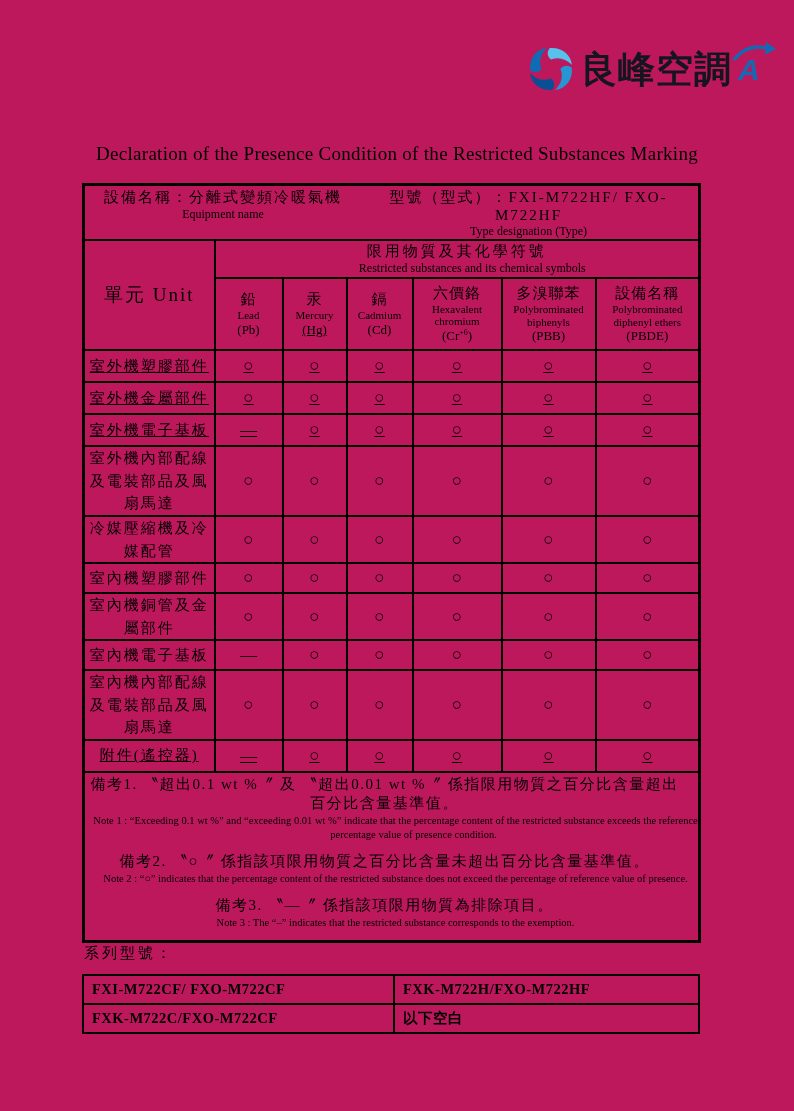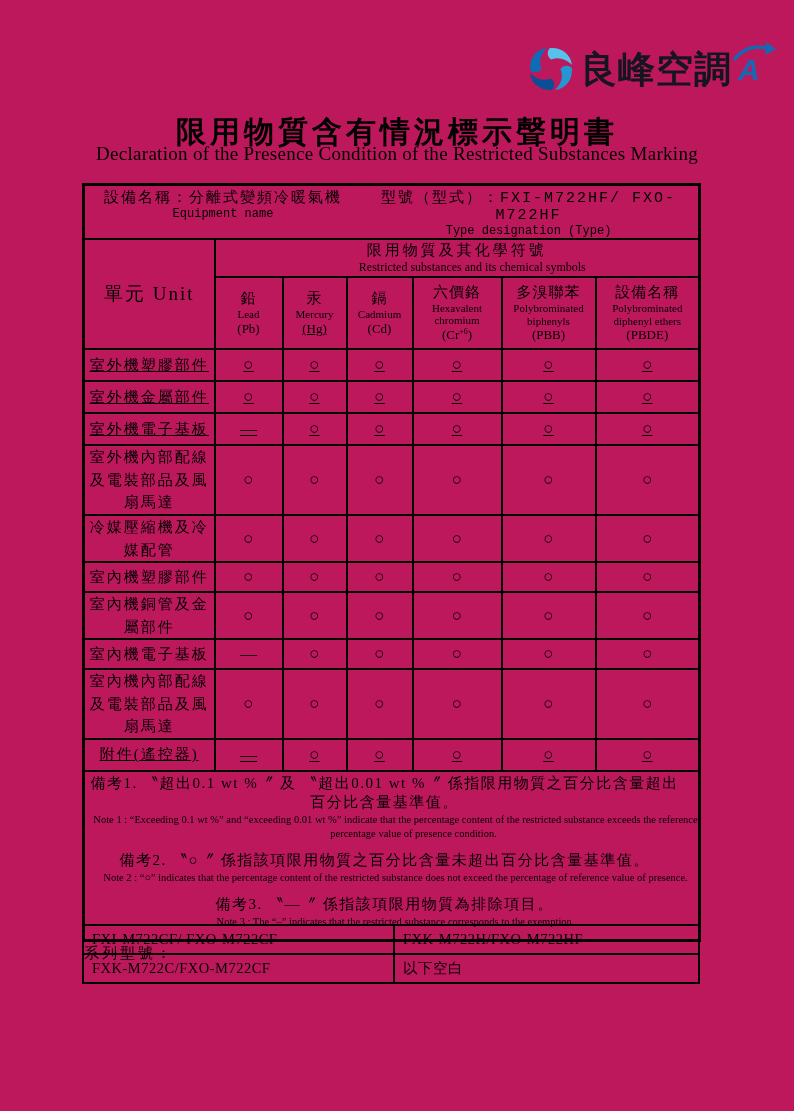--- a/index.html
+++ b/index.html
@@ -30,21 +30,21 @@
   }
 
   
   table.main {
     position:absolute; left:82px; top:183px; width:616px;
     border-collapse:collapse; table-layout:fixed;
     border:3px solid #000;
   }
   table.main td { border:2px solid #000; padding:0; text-align:center; vertical-align:middle; }
 
-  .r-equip td { height:43px;font-family:Liberation Mono, monospace; }
+  .r-equip td { height:43px; }
   td.equip-cell { text-align:left; }
   .equip-wrap { display:flex; }
   .equip-left { width:268px; padding-left:4px; }
   .equip-right { flex:1; padding-left:2px; }
   .equip-zh { font-size:15px; letter-spacing:2px; padding-top:2px; }
   .equip-en { font-size:12px; letter-spacing:0; }
 
   td.unit-head { font-size:19px; letter-spacing:2px; }
   .r-substhead td { height:36px; }
   .subst-zh { font-size:15px; letter-spacing:3px; }
@@ -62,22 +62,22 @@
   tr.h30 td { height:28px; } tr.h32 td { height:30px;text-decoration:underline; } tr.h44 td { height:42px; }
   tr.h46 td { height:44px; } tr.h64 td { height:62px; } tr.h70 td { height:68px; }
 
   td.notes-cell { text-align:left; vertical-align:top; padding:8px 8px 6px 8px; height:148px; }
   .note-zh { font-size:15px; letter-spacing:1.5px; margin:2px 14px 1px 0; }
   .note-en { font-size:10.5px; margin:0 0 10px 4px; padding-left:40px; text-indent:-36px; line-height:1.35; }
 
   
   .series-label { position:absolute; left:84px; top:944px; font-size:15px; letter-spacing:3px; }
   table.series {
-    position:absolute; left:82px; top:924px; width:616px;
-    border-collapse:collapse; table-layout:fixed; border:2px solid #000;
+    position:absolute; left:82px; top:974px; width:616px;
+    border-collapse:collapse; table-layout:fixed; border:2px solid #000;font-weight:bold;
   }
   table.series td {
     border:2px solid #000; height:25px; font-size:14.5px;
     padding:1px 0 1px 8px; text-align:left; vertical-align:middle; letter-spacing:0.5px;
   }
 </style>
 </head>
 <body>
 
 <div class="page">
@@ -92,21 +92,20 @@
     <span class="logo-text">良峰空調</span>
     <span class="badge">
       <svg width="52" height="52" viewBox="0 0 52 52">
         <path d="M4 20 Q18 2 40 9" stroke="#1668b3" stroke-width="3.5" fill="none"></path>
         <path d="M36 2 L46 9 L35 15 Z" fill="#1668b3"></path>
         <text x="8" y="40" font-family="Liberation Sans, DejaVu Sans, sans-serif" font-size="30" font-style="italic" font-weight="bold" fill="#1668b3">A</text>
       </svg>
     </span>
   </div>
 
-  <div class="title">限用物質含有情況標示聲明書</div>
   <div class="subtitle">Declaration of the Presence Condition of the Restricted Substances Marking</div>
 
   <table class="main">
     <colgroup>
       <col style="width:131px">
         <col style="width:68px">
         <col style="width:64px">
       <col style="width:66px">
         <col style="width:89px">
         <col style="width:94px">

